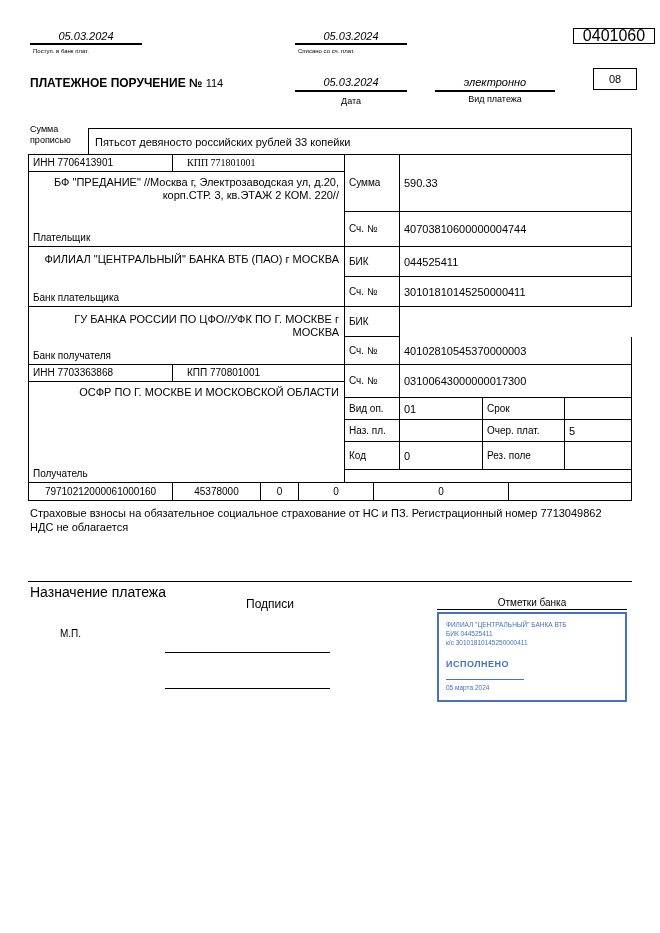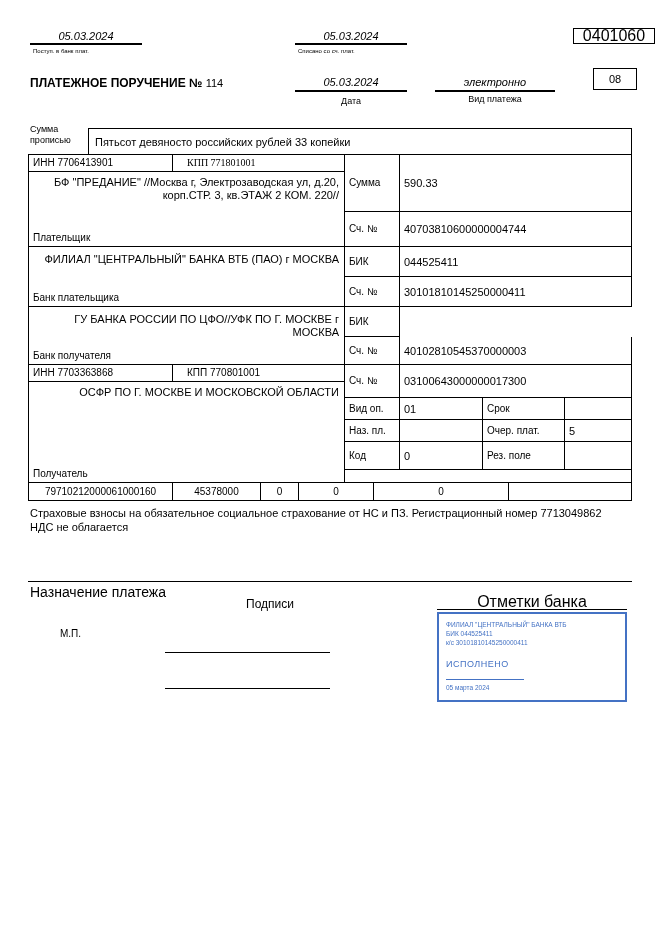--- a/index.html
+++ b/index.html
@@ -11,21 +11,21 @@
   .bl{border-left:1px solid #000;text-align:right;}
   .val{font-size:11px;}
   .blockcell{display:block;padding:0;}
   .name-text{padding:4px 5px 0 4px;font-size:11px;line-height:13px;}
   .sec-label{position:absolute;left:4px;bottom:2px;font-size:10px;}
   .ctr{display:flex;align-items:center;justify-content:center;}
   .uline{border-bottom:2px solid #000;font-style:italic;}
   .small{font-size:6px;line-height:8px;}
   .stamp{position:absolute;box-sizing:border-box;border:2px solid #4472c4;color:#4472c4;
          padding:6px 7px 4px 7px;font-size:6.5px;line-height:9px;}
-  .stamp .status{font-size:9px;font-weight:normal;margin-top:13px;letter-spacing:.5px;}
+  .stamp .status{font-size:9px;font-weight:bold;margin-top:13px;letter-spacing:.5px;}
   .stamp .sdate{margin-top:10px;border-top:1px solid #4472c4;width:78px;padding-top:3px;}
   .sigline{border-top:1px solid #000;}
   .hline{border-top:1px solid #000;}
 </style>
 </head>
 <body>
 
 <div class="page">
 
   <div class="abs" style="left:30px;top:28px;width:112px;">
@@ -120,21 +120,21 @@
   <div class="cell ctr" style="left:509px;top:483px;width:123px;height:18px;padding-left:0;"></div>
 
   <div class="abs" style="left:30px;top:506px;width:600px;font-size:11px;line-height:14px;">
     <div>Страховые взносы на обязательное социальное страхование от НС и ПЗ. Регистрационный номер 7713049862</div>
     <div>НДС не облагается</div>
   </div>
   <div class="abs hline" style="left:28px;top:581px;width:604px;height:0;"></div>
   <div class="abs" style="left:30px;top:584px;font-size:14px;">Назначение платежа</div>
 
   <div class="abs ctr" style="left:160px;top:597px;width:220px;font-size:12px;">Подписи</div>
-  <div class="abs ctr" style="left:437px;top:595px;width:190px;height:15px;border-bottom:1px solid #000;font-size:16px;">Отметки банка</div>
+  <div class="abs ctr" style="left:437px;top:595px;width:190px;height:15px;border-bottom:1px solid #000;font-size:10px;">Отметки банка</div>
 
   <div class="abs" style="left:60px;top:628px;font-size:10px;">М.П.</div>
   <div class="abs sigline" style="left:165px;top:652px;width:165px;height:0;"></div>
   <div class="abs sigline" style="left:165px;top:688px;width:165px;height:0;"></div>
 
   <div class="stamp" style="left:437px;top:612px;width:190px;height:90px;">
     <div>ФИЛИАЛ "ЦЕНТРАЛЬНЫЙ" БАНКА ВТБ</div>
     <div>БИК 044525411</div>
     <div>к/с 30101810145250000411</div>
     <div class="status">ИСПОЛНЕНО</div>

